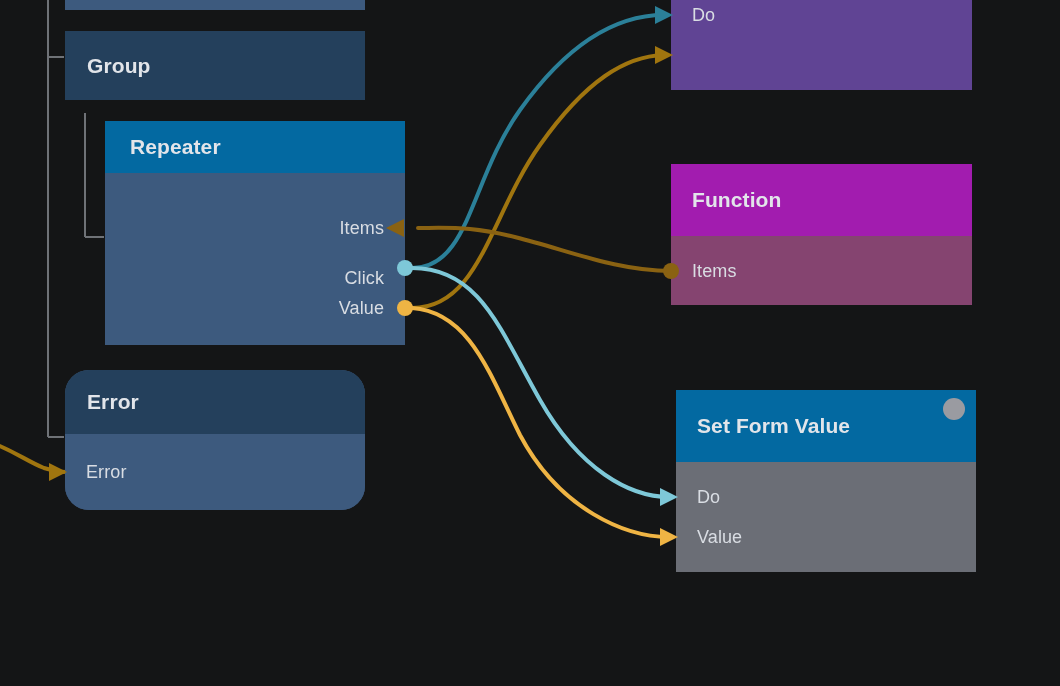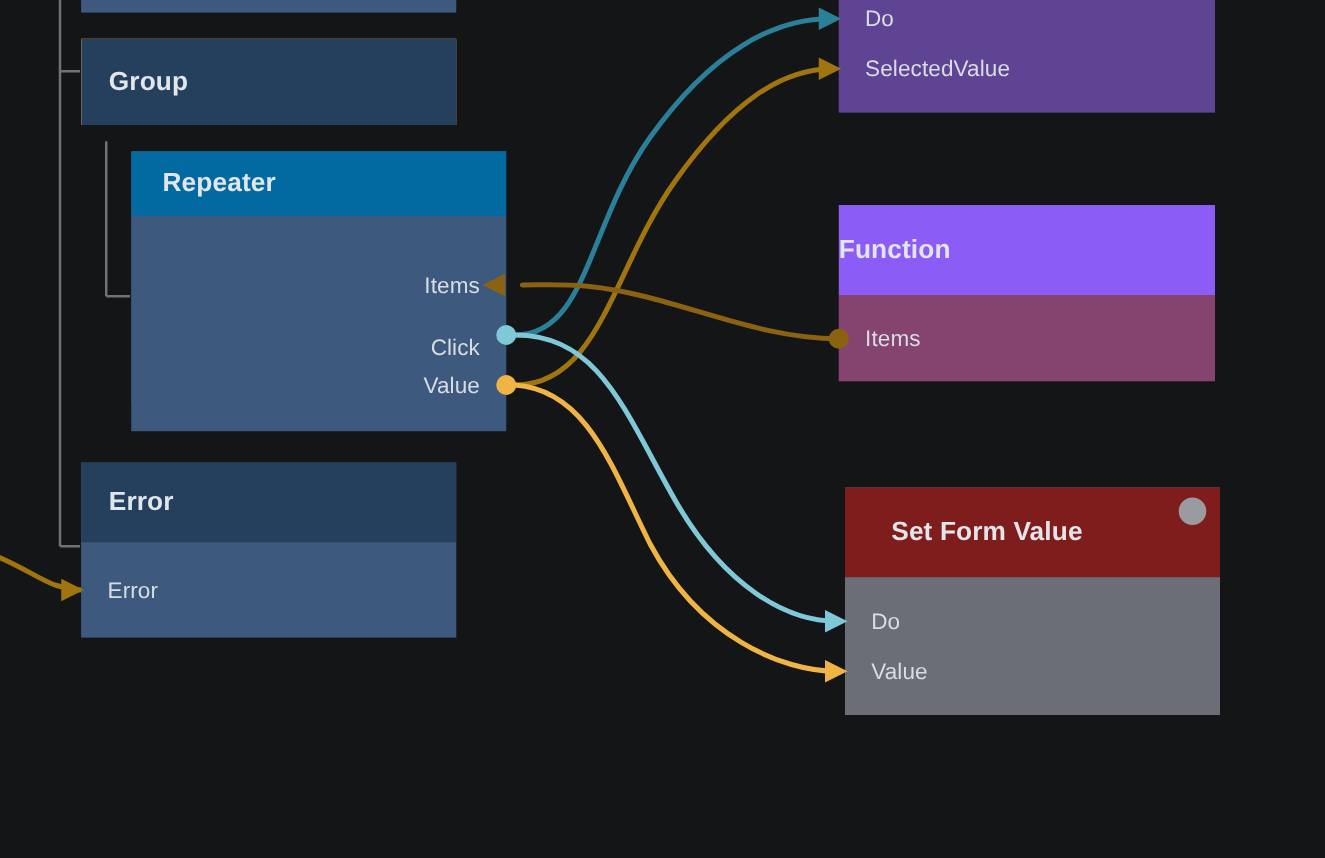--- a/index.html
+++ b/index.html
@@ -136,49 +136,46 @@
         <div class="port-row right" style="top: 95px; height: 24px; right: 21px;">
           <span class="port-label">Items</span>
         </div>
         <div class="port-row right" style="top: 145px; height: 24px; right: 21px;">
           <span class="port-label">Click</span>
         </div>
         <div class="port-row right" style="top: 175px; height: 24px; right: 21px;">
           <span class="port-label">Value</span>
         </div>
       </div>
-      <div class="node" style="left: 65px; top: 370px; width: 300px; height: 140px; background: rgb(61, 90, 126);">
+      <div class="node" style="left: 65px; top: 370px; width: 300px; height: 140px; background: rgb(61, 90, 126); border-radius: 24px;">
         <div class="node-header" style="height: 64px; background: rgb(36, 64, 92); padding-left: 22px;">
           <div class="node-title">Error</div>
         </div>
         <div class="node-body" style="height: 76px; background: rgb(61, 90, 126);"></div>
         <div class="port-row left" style="top: 90px; height: 24px; left: 21px;">
           <span class="port-label">Error</span>
         </div>
       </div>
       <div class="node" style="left: 671px; top: -40px; width: 301px; height: 130px; background: rgb(96, 68, 148);">
         <div class="node-body" style="height: 130px; background: rgb(96, 68, 148);"></div>
         <div class="port-row left" style="top: 43px; height: 24px; left: 21px;">
           <span class="port-label">Do</span>
         </div>
-        <div class="port-row left" style="top: 83px; height: 24px; left: 21px;">
-          <span class="port-label">SelectedValue</span>
-        </div>
       </div>
       <div class="node" style="left: 671px; top: 164px; width: 301px; height: 141px; background: rgb(133, 68, 112);">
-        <div class="node-header" style="height: 72px; background: #8b5cf6; ">
+        <div class="node-header" style="height: 72px; background: #a21caf; padding-left: 21px;">
           <div class="node-title">Function</div>
         </div>
         <div class="node-body" style="height: 69px; background: rgb(133, 68, 112);"></div>
         <div class="port-row left" style="top: 95px; height: 24px; left: 21px;">
           <span class="port-label">Items</span>
         </div>
       </div>
       <div class="node" style="left: 676px; top: 390px; width: 300px; height: 182px; background: rgb(107, 110, 118);">
-        <div class="node-header" style="height: 72px; background: #7f1d1d; padding-left: 37px;">
+        <div class="node-header" style="height: 72px; background: #0369a1; padding-left: 21px;">
           <div class="node-title">Set Form Value</div>
           <div class="status-dot" style="width: 22px; height: 22px; background: rgb(154, 155, 161); left: 267px; top: 8px; position: absolute;"></div>
         </div>
         <div class="node-body" style="height: 110px; background: rgb(107, 110, 118);"></div>
         <div class="port-row left" style="top: 95px; height: 24px; left: 21px;">
           <span class="port-label">Do</span>
         </div>
         <div class="port-row left" style="top: 135px; height: 24px; left: 21px;">
           <span class="port-label">Value</span>
         </div>

